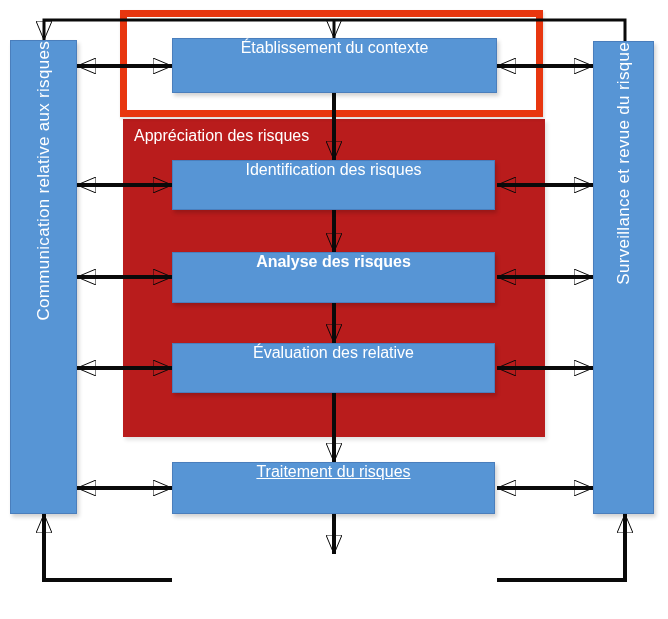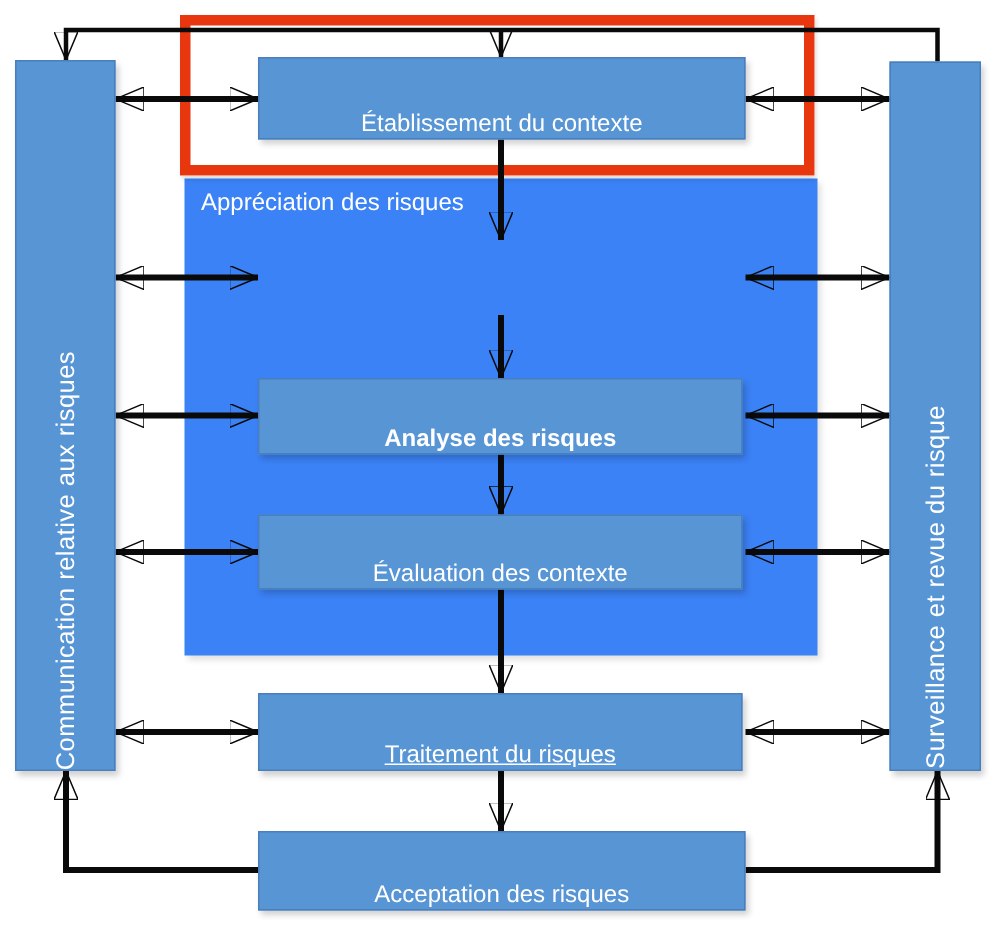--- a/index.html
+++ b/index.html
@@ -10,36 +10,36 @@
     font-family:"Liberation Sans", sans-serif;
     overflow:hidden;
   }
   .abs{position:absolute;box-sizing:border-box;}
   
   .bluebox{
     background:#5795D5;
     border:1px solid #4A7EBC;
     box-shadow:2px 3px 4px rgba(0,0,0,0.18);
     color:#ffffff;
-    display:flex;align-items:flex-end;justify-content:center;
+    display:flex;align-items:flex-start;justify-content:center;
     text-align:center;
     font-size:16px;
     z-index:4;
   }
   .bar span{
     writing-mode:vertical-rl;
     transform:rotate(180deg);
     font-size:17px;
     letter-spacing:0.3px;
     white-space:nowrap;
   }
   
   #group{
     left:123px;top:119px;width:422px;height:318px;
-    background:#3b82f6;
+    background:#b91c1c;
     box-shadow:2px 3px 4px rgba(0,0,0,0.12);
     z-index:1;
   }
   #group-label{
     position:absolute;left:11px;top:8px;
     color:#ffffff;font-size:16px;
   }
   
   #highlight{
     left:120px;top:10px;width:423px;height:107px;
@@ -125,26 +125,26 @@
   <div id="left-bar" class="abs bluebox bar">
     <span>Communication relative aux risques</span>
   </div>
   <div id="right-bar" class="abs bluebox bar">
     <span>Surveillance et revue du risque</span>
   </div>
 
   <div id="ctx" class="abs bluebox">
     <span>Établissement du contexte</span>
   </div>
+  <div id="idf" class="abs bluebox">
+    <span>Identification des risques</span>
+  </div>
   <div id="ana" class="abs bluebox">
     <span>Analyse des risques</span>
   </div>
   <div id="eva" class="abs bluebox">
-    <span>Évaluation des contexte</span>
+    <span>Évaluation des relative</span>
   </div>
   <div id="tra" class="abs bluebox">
     <span>Traitement du risques</span>
-  </div>
-  <div id="acc" class="abs bluebox">
-    <span>Acceptation des risques</span>
   </div>
 
 </div>
 
 </body></html>

